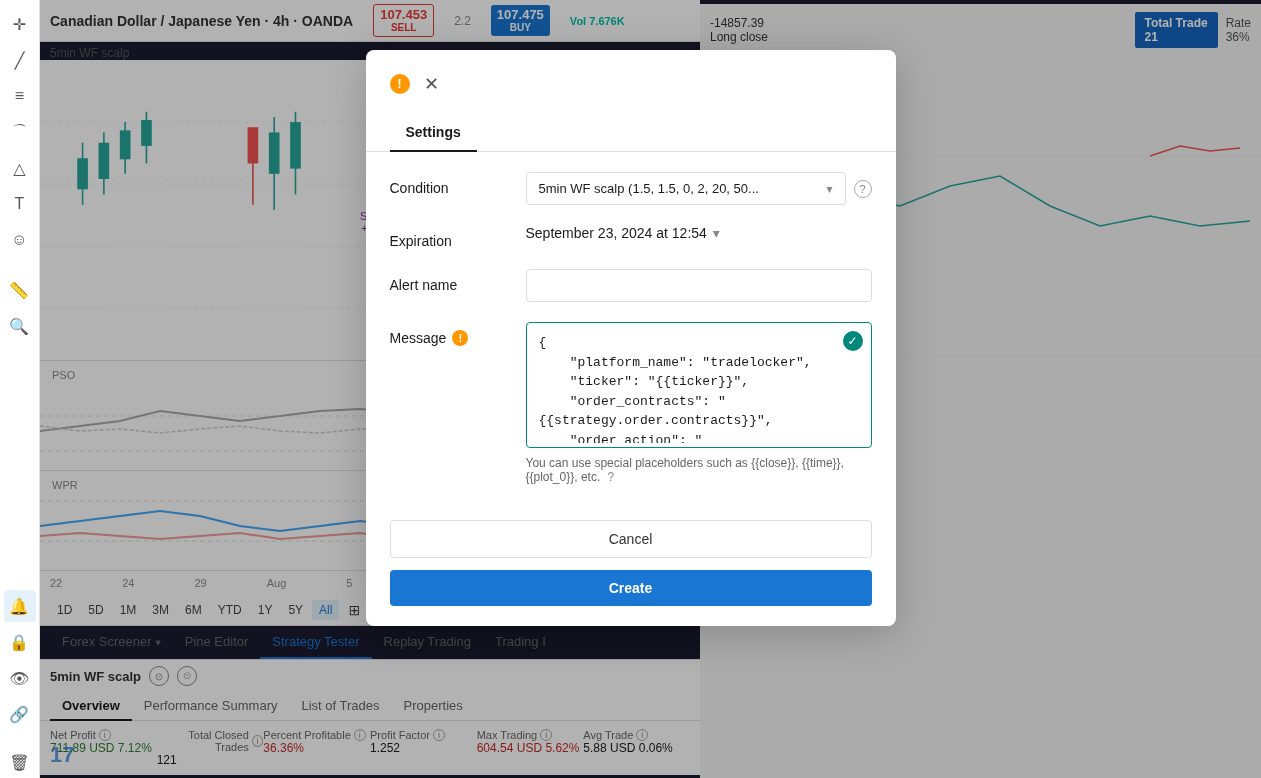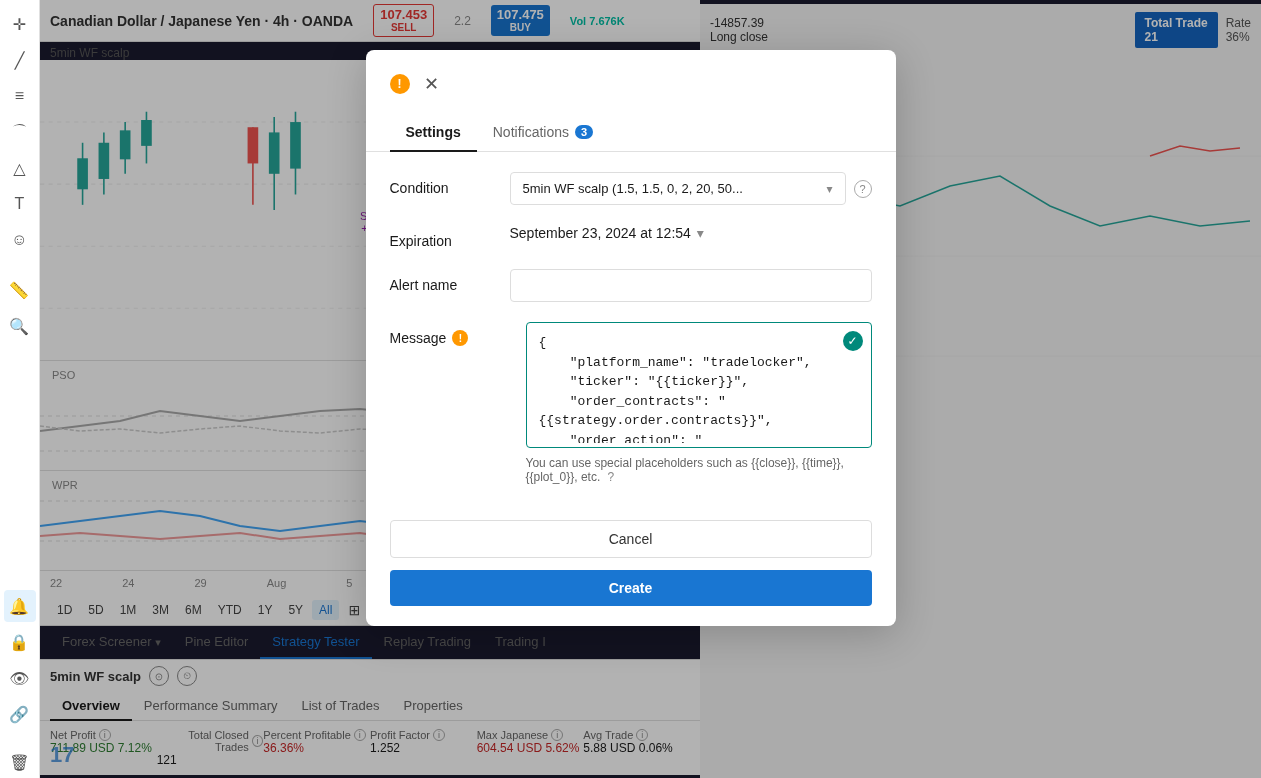--- a/index.html
+++ b/index.html
@@ -170,20 +170,21 @@
 
     
     .modal-body {
       padding: 20px 24px;
     }
 
     .form-row {
       display: flex;
       align-items: flex-start;
       margin-bottom: 20px;
+      gap: 16px;
     }
 
     .form-label {
       width: 120px;
       min-width: 120px;
       font-size: 14px;
       color: #1a1a1a;
       padding-top: 8px;
     }
 
@@ -813,21 +814,21 @@
     </div>
     <div class="stat-col">
       <div class="stat-label">
         <span>Profit Factor</span>
         <div class="info-icon">i</div>
       </div>
       <div class="stat-val-neutral">1.252</div>
     </div>
     <div class="stat-col">
       <div class="stat-label">
-        <span>Max Japanese</span>
+        <span>Max Trading</span>
         <div class="info-icon">i</div>
       </div>
       <div class="stat-val-red">
         <span>604.54 USD</span>
         <span style="color:#c62828;font-size:11px;"> </span>
         <span>5.62%</span>
       </div>
     </div>
     <div class="stat-col">
       <div class="stat-label">
@@ -875,24 +876,20 @@
   <div class="modal">
 
     <div class="modal-header">
       <div class="alert-icon">!</div>
       <button class="close-btn">✕</button>
     </div>
 
     <div class="modal-tabs">
       <div class="tab active">
         <span>Settings</span>
-      </div>
-      <div class="tab">
-        <span>Notifications</span>
-        <span class="tab-badge">3</span>
       </div>
     </div>
 
     <div class="modal-body">
 
       <div class="form-row">
         <div class="form-label">Condition</div>
         <div class="form-value" style="display:flex;align-items:center;gap:8px;">
           <div class="condition-dropdown">
             <span class="condition-text">5min WF scalp (1.5, 1.5, 0, 2, 20, 50...</span>

